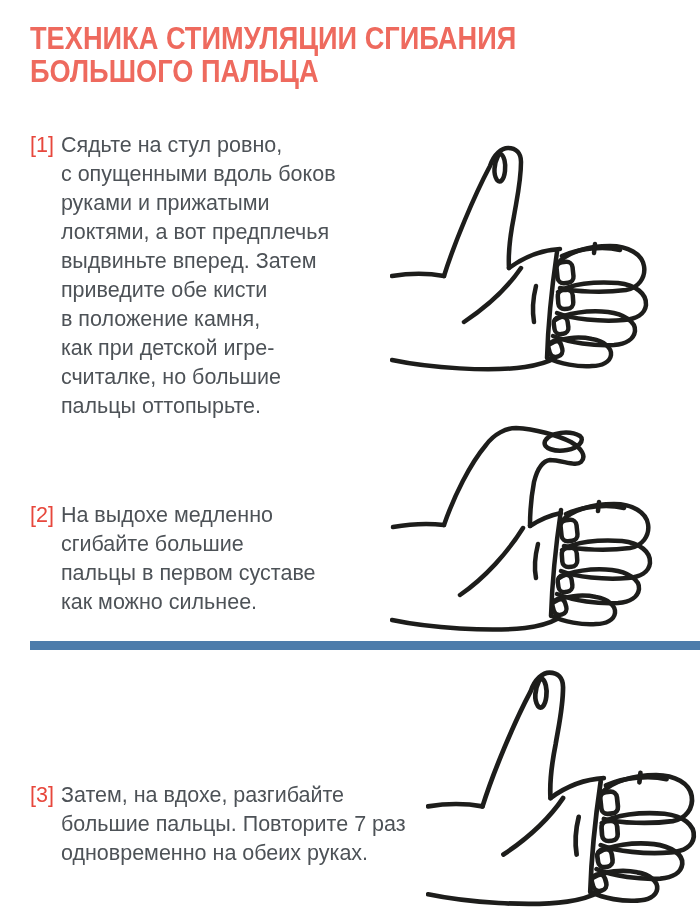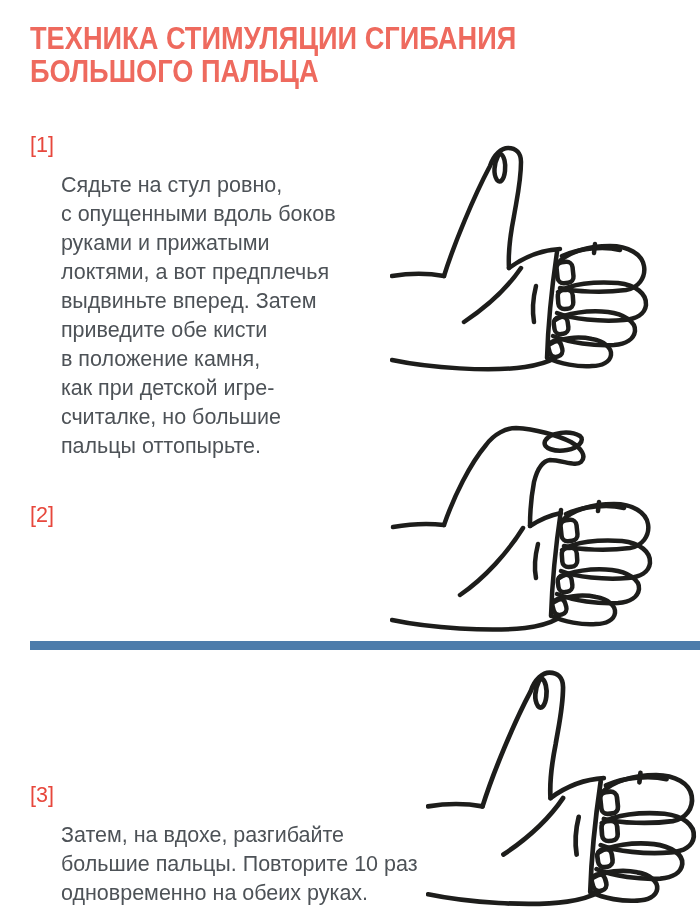--- a/index.html
+++ b/index.html
@@ -45,21 +45,20 @@
     color: #e7473c;
     font-size: 21.5px;
     line-height: 29px;
     margin-right: 7px;
   }
   .step-text {
     color: #4d5257;
     font-size: 21.5px;
     line-height: 29px;
     white-space: pre-line;
-    margin-top: 40px;
   }
   .hand {
     position: absolute;
   }
   .hand-1 { left: 390px; top: 136px; width: 260px; height: 240px; }
   .hand-2 { left: 390px; top: 420px; width: 266px; height: 232px; }
   .hand-3 { left: 426px; top: 660px; width: 272px; height: 251px; }
   .hand path, .hand rect {
     fill: none;
     stroke: #1d1d1b;
@@ -93,26 +92,30 @@
 выдвиньте вперед. Затем
 приведите обе кисти
 в положение камня,
 как при детской игре-
 считалке, но большие
 пальцы оттопырьте.</div>
   </div>
 
   <div class="step step-2">
     <span class="step-number">[2]</span>
+    <div class="step-text">На выдохе медленно
+сгибайте большие
+пальцы в первом суставе
+как можно сильнее.</div>
   </div>
 
   <div class="step step-3">
     <span class="step-number">[3]</span>
     <div class="step-text">Затем, на вдохе, разгибайте
-большие пальцы. Повторите 10 раз
+большие пальцы. Повторите 7 раз
 одновременно на обеих руках.</div>
   </div>
 
   <svg class="hand hand-1" viewBox="0 0 260 240" aria-label="fist with thumb up">
     <g id="g-straight">
 
       <path d="M2,140 C20,137 38,137 54,140"></path>
 
       <path d="M54,140 C64,108 84,60 100,30 C104,18 112,12 118,12 C126,12 131,17 131,26 C131,45 127,62 124,80 C120,100 118,116 119,132"></path>
 

